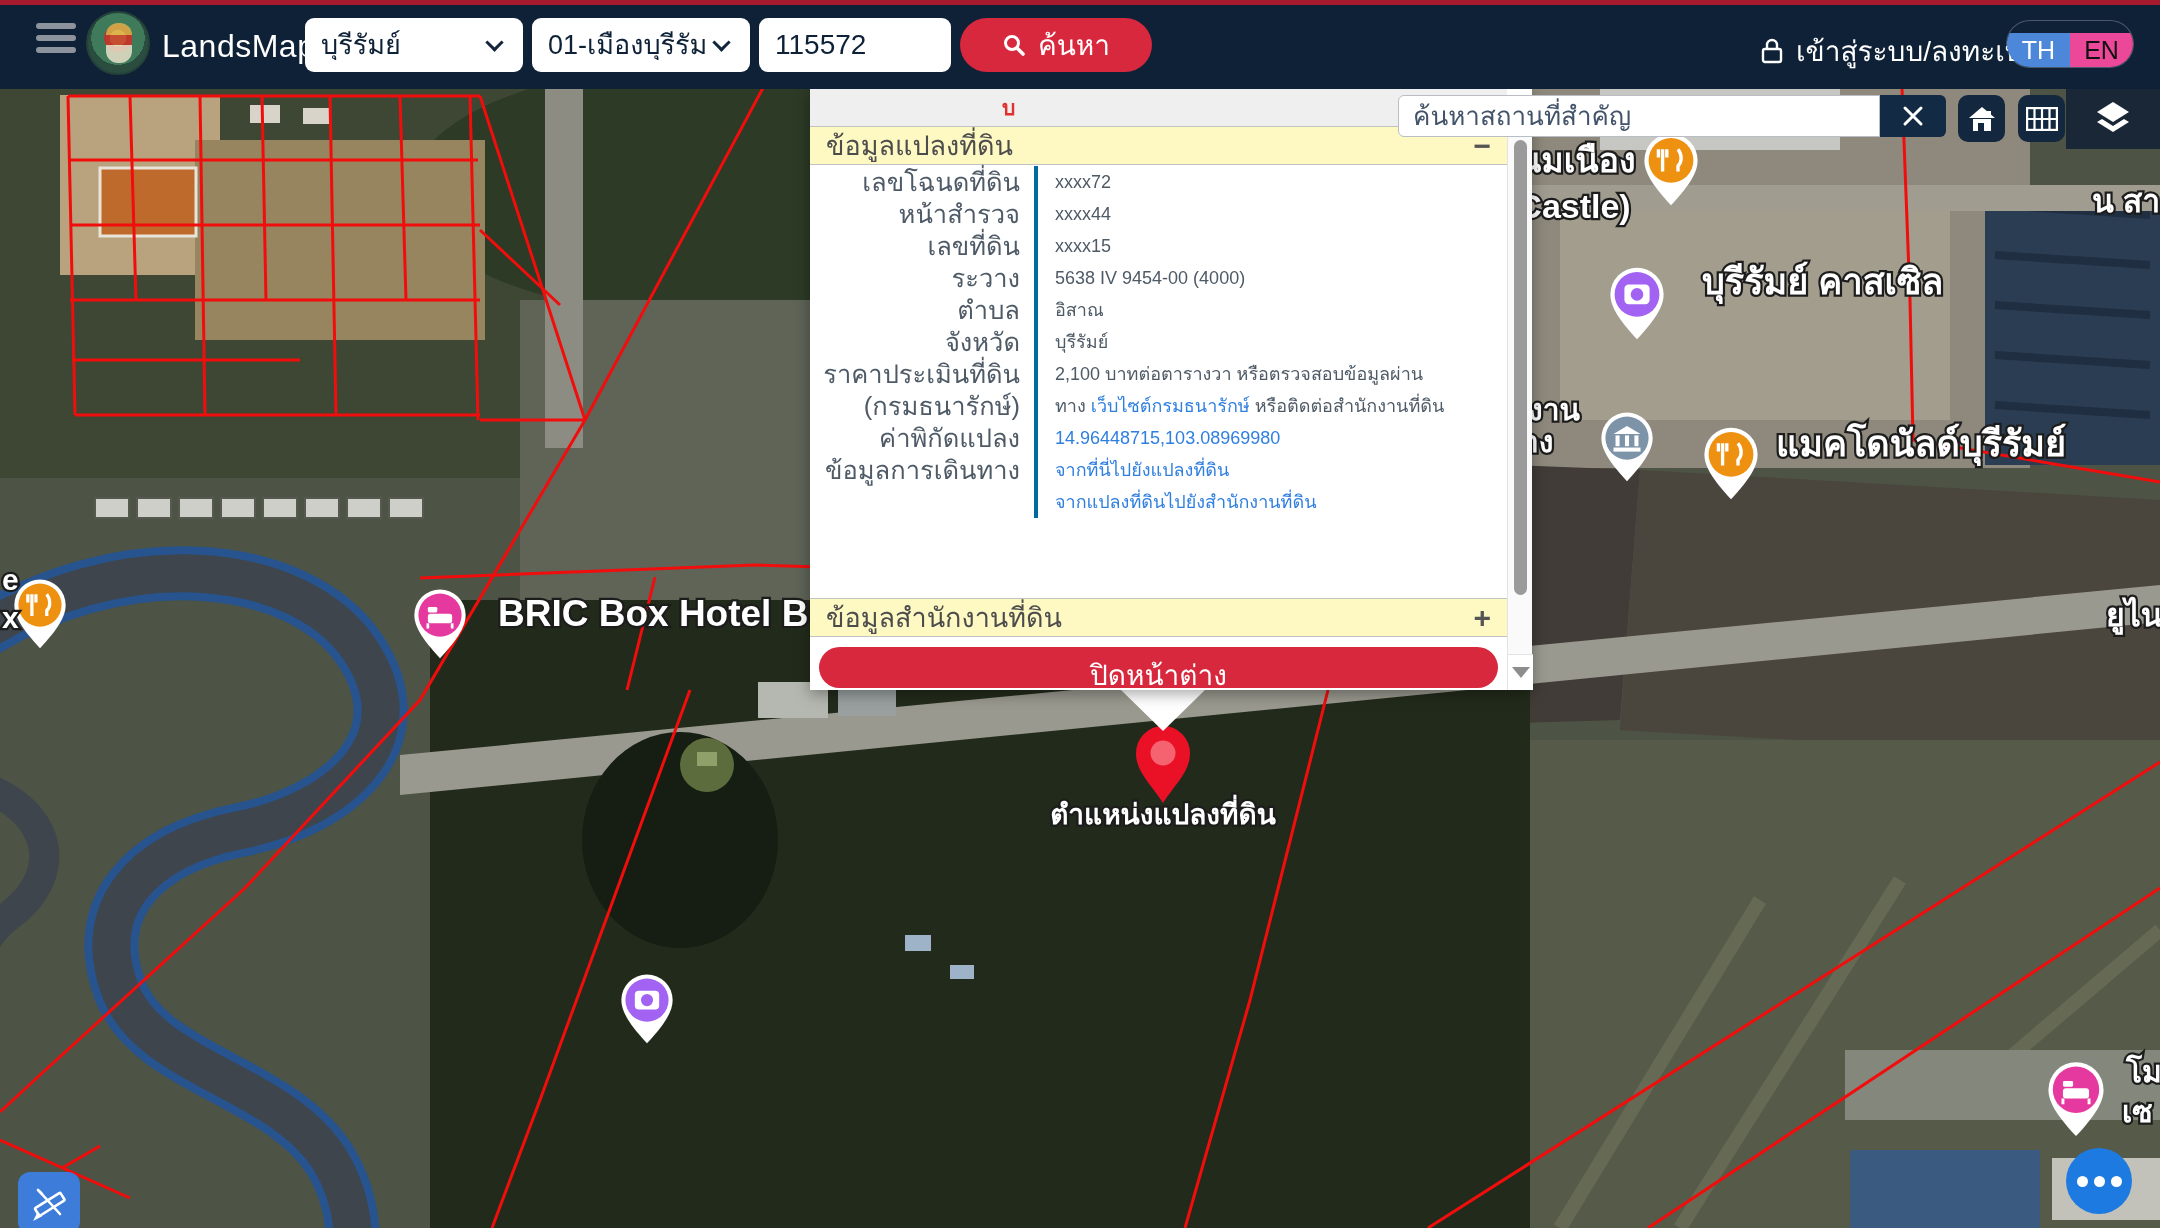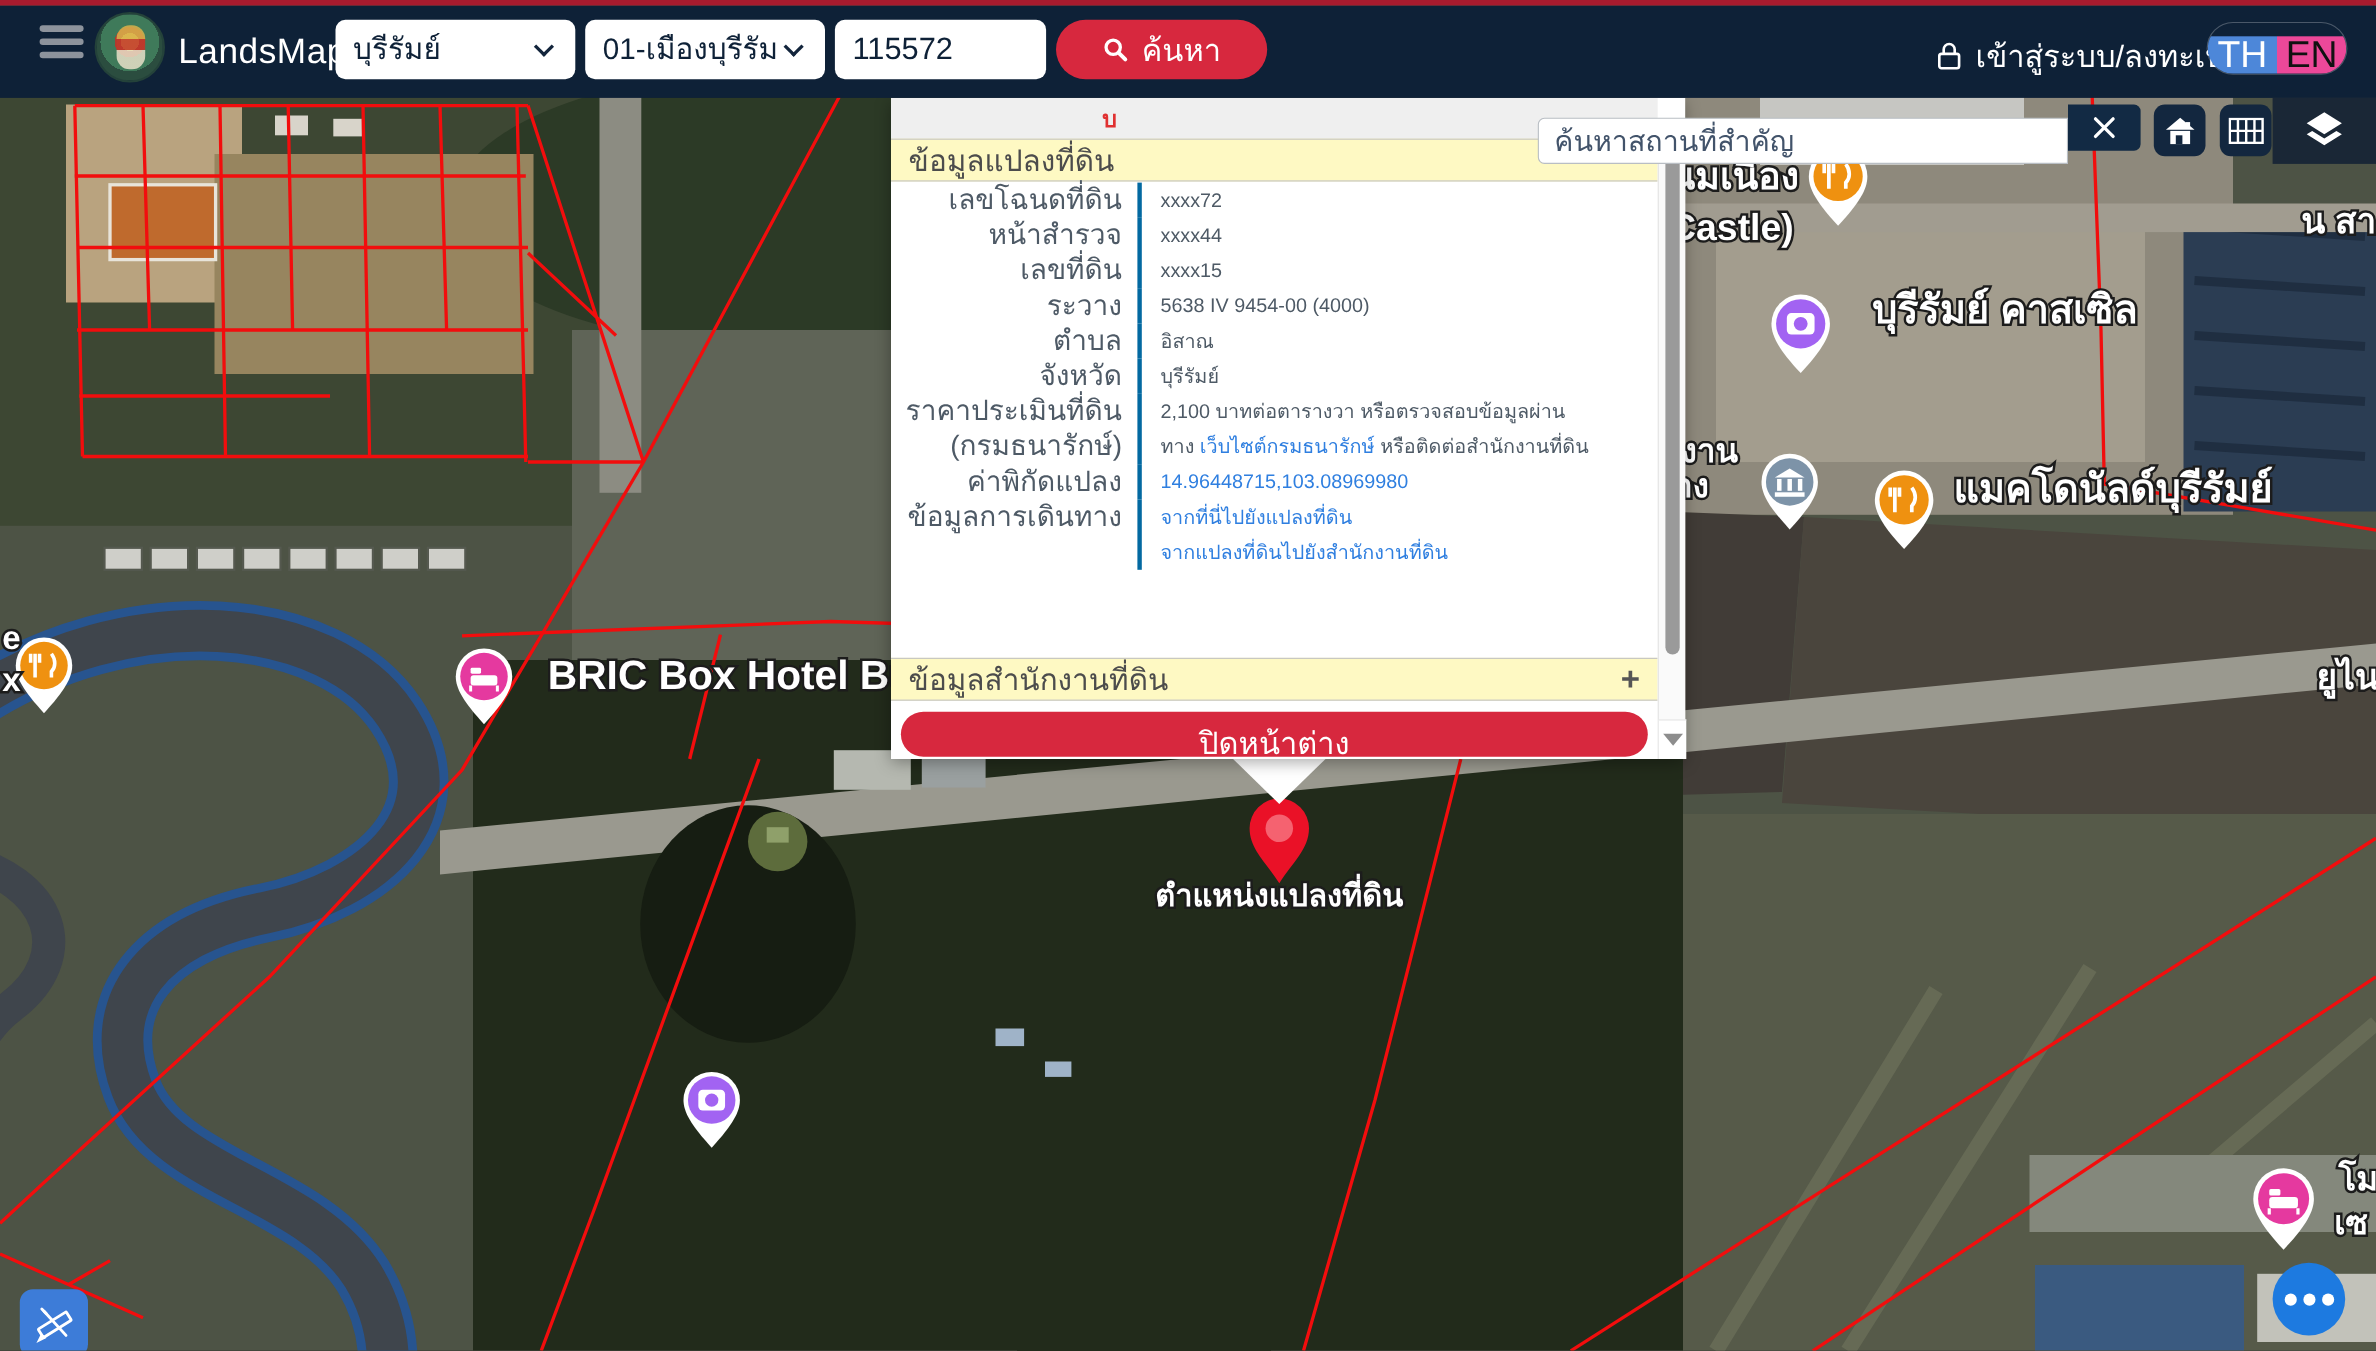--- a/index.html
+++ b/index.html
@@ -21,29 +21,29 @@
         font-size:27px;padding:0 44px 0 16px;appearance:none;-webkit-appearance:none;outline:none;}
   .chev{position:absolute;top:31px;width:13px;height:13px;border-right:3px solid #13253c;border-bottom:3px solid #13253c;
         transform:rotate(45deg);pointer-events:none;}
   .nav-input{position:absolute;top:13px;height:54px;border:none;border-radius:9px;background:#ffffff;color:#0e2137;
         font-size:28px;padding:0 16px;outline:none;}
   .search-btn{position:absolute;left:960px;top:13px;width:192px;height:54px;border:none;border-radius:27px;
         background:#d7283e;color:#fff;font-size:28px;display:flex;align-items:center;justify-content:center;gap:12px;cursor:pointer;}
   .login{position:absolute;left:1760px;top:24px;display:flex;align-items:center;gap:12px;color:#fff;font-size:28px;cursor:pointer;}
   .lang{position:absolute;left:2007px;top:16px;width:126px;height:46px;border-radius:23px;overflow:hidden;display:flex;
         box-shadow:0 0 0 1px rgba(255,255,255,.25);}
-  .lang div{flex:1;display:flex;align-items:center;justify-content:center;font-size:34px;cursor:pointer;margin-top:12px;}
+  .lang div{flex:1;display:flex;align-items:center;justify-content:center;font-size:25px;cursor:pointer;margin-top:12px;}
   .lang .th{background:#4d87d9;color:#fff;}
   .lang .en{background:#ec4899;color:#111;}
 
   
   #map{position:absolute;left:0;top:0;width:2160px;height:1228px;z-index:1;}
 
   
-  #placebox{position:absolute;left:1398px;top:95px;width:482px;height:42px;z-index:15;margin-top:12px;}
+  #placebox{position:absolute;left:1398px;top:95px;width:482px;height:42px;z-index:15;}
   #placebox input{width:100%;height:100%;border:1px solid #b9bec4;border-radius:6px 0 0 6px;font-size:26px;color:#37475c;
         padding:0 14px;outline:none;}
   #placebox input::placeholder{color:#42536a;opacity:1;}
   #place-close{position:absolute;left:1880px;top:95px;width:66px;height:42px;background:#122a44;border-radius:0 6px 6px 0;
         display:flex;align-items:center;justify-content:center;z-index:15;cursor:pointer;}
   .mapbtn{position:absolute;top:95px;width:47px;height:47px;border-radius:10px;background:#13273f;display:flex;
         align-items:center;justify-content:center;z-index:15;cursor:pointer;}
   #layersbox{position:absolute;left:2066px;top:89px;width:94px;height:60px;background:#1a2736;z-index:14;
         display:flex;align-items:center;justify-content:center;cursor:pointer;}
 

